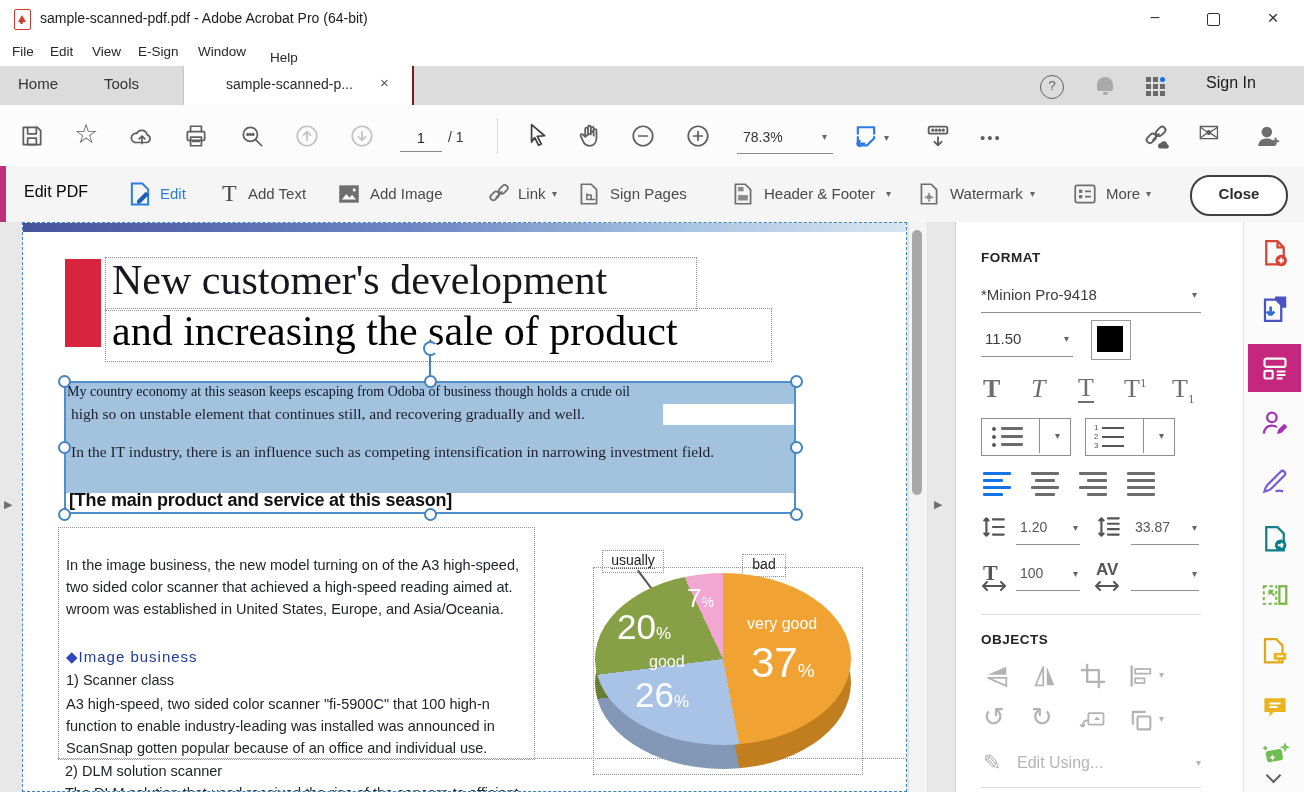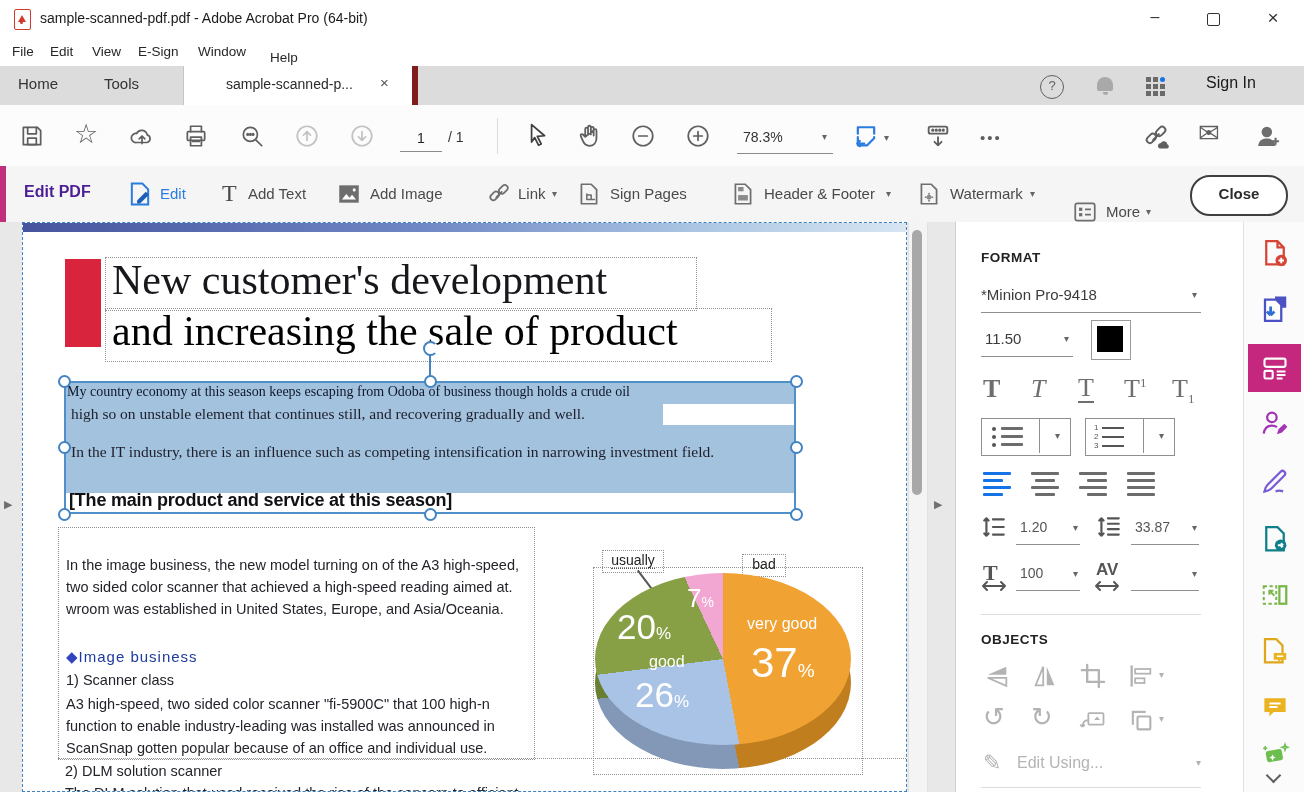--- a/index.html
+++ b/index.html
@@ -48,21 +48,21 @@
   <span class="abs" style="left:50px;top:6px">Edit</span>
   <span class="abs" style="left:92px;top:6px">View</span>
   <span class="abs" style="left:138px;top:6px">E-Sign</span>
   <span class="abs" style="left:198px;top:6px">Window</span>
   <span class="abs" style="left:270px;top:12px">Help</span>
 </div>
 
 <div class="abs" style="left:0;top:66px;width:1304px;height:39px;background:#dcdcdc;border-bottom:1px solid #c6c6c6">
   <span class="abs" style="left:18px;top:9px;font-size:15px;color:#333">Home</span>
   <span class="abs" style="left:104px;top:9px;font-size:15px;color:#333">Tools</span>
-  <div class="abs" style="left:183px;top:0;width:228px;height:39px;background:#fff;border-left:1px solid #c6c6c6;border-right:6px solid #7f1d1d">
+  <div class="abs" style="left:183px;top:0;width:228px;height:39px;background:#fff;border-left:1px solid #c6c6c6;border-right:2px solid #7f1d1d">
     <span style="position:absolute;left:42px;top:10px;font-size:14px;color:#2b2b2b">sample-scanned-p...</span>
     <span style="position:absolute;left:196px;top:8px;font-size:15px;color:#555">×</span>
   </div>
   <div class="abs" style="left:1040px;top:9px;width:22px;height:22px;border:1.6px solid #5f5f5f;border-radius:50%;text-align:center;line-height:20px;font-size:13px;color:#5f5f5f">
     <span>?</span>
   </div>
   <div class="abs" style="left:1094px;top:8px;width:22px;height:24px">
     <div style="width:16px;height:14px;background:#a9a9a9;border-radius:8px 8px 2px 2px;margin:3px auto 0"></div>
     <div style="width:5px;height:3px;background:#a9a9a9;border-radius:0 0 3px 3px;margin:1px auto 0"></div>
   </div>
@@ -193,21 +193,21 @@
     <svg width="28" height="28" viewBox="0 0 24 24">
         <circle cx="11" cy="8.5" r="4.5" fill="#6e6e6e"></circle>
         <path d="M3.5 20.5c.6-4.2 3.2-6.3 7.5-6.3s6.9 2.1 7.5 6.3z" fill="#6e6e6e"></path>
         <path d="M18.5 13.5v6m-3-3h6" stroke="#6e6e6e" stroke-width="1.8" fill="none"></path>
       </svg>
   </div>
 </div>
 
 <div class="abs" style="left:0;top:166px;width:1304px;height:56px;background:#f5f5f5;border-bottom:1px solid #d8d8d8">
   <div class="abs" style="left:0;top:0;width:6px;height:56px;background:#bf2f7b"></div>
-  <span class="abs" style="left:24px;top:17px;font-size:16px;font-weight:bold;color:#4c1d95">Edit PDF</span>
+  <span class="abs" style="left:24px;top:17px;font-size:16px;font-weight:normal;color:#000000">Edit PDF</span>
   <div class="abs" style="left:126px;top:14px">
     <svg width="28" height="28" viewBox="0 0 24 24">
         <path d="M5 3h9l5 5v13H5z" fill="none" stroke="#2a7ce0" stroke-width="1.7"></path>
         <path d="M9.5 17.5l7.5-7.5 2.6 2.6-7.5 7.5H9.5z" fill="#1d5fb8"></path>
       </svg>
     <span style="position:absolute;left:34px;top:5px;font-size:15px;color:#2a7ce0">Edit</span>
   </div>
   <div class="abs" style="left:222px;top:14px">
     <span class="fmt-ico" style="font-size:24px;font-weight:normal;color:#4a4a4a;line-height:26px">T</span>
     <span style="position:absolute;left:26px;top:5px;font-size:15px;color:#4a4a4a;white-space:nowrap">Add Text</span>
@@ -250,21 +250,21 @@
         <path d="M5 3h9l5 5v13H5z" fill="none" stroke="#6e6e6e" stroke-width="1.6"></path>
         <circle cx="12" cy="15" r="2.2" fill="#8a8a8a"></circle>
         <circle cx="12" cy="11.8" r="1" fill="#8a8a8a"></circle>
         <circle cx="9" cy="15" r="1" fill="#8a8a8a"></circle>
         <circle cx="15" cy="15" r="1" fill="#8a8a8a"></circle>
         <circle cx="12" cy="18.2" r="1" fill="#8a8a8a"></circle>
       </svg>
     <span style="position:absolute;left:34px;top:4px;font-size:15px;color:#4a4a4a;white-space:nowrap">Watermark</span>
     <span class="caret" style="position:absolute;left:114px;top:8px">▾</span>
   </div>
-  <div class="abs" style="left:1072px;top:33px">
+  <div class="abs" style="left:1072px;top:15px">
     <svg width="26" height="26" viewBox="0 0 24 24">
         <rect x="3" y="4" width="18" height="16" rx="2" fill="none" stroke="#6e6e6e" stroke-width="1.6"></rect>
         <rect x="6.5" y="8" width="3" height="3" fill="#6e6e6e"></rect>
         <rect x="6.5" y="13" width="3" height="3" fill="#6e6e6e"></rect>
         <path d="M12 9.5h5.5M12 14.5h5.5" stroke="#6e6e6e" stroke-width="1.6"></path>
       </svg>
     <span style="position:absolute;left:34px;top:4px;font-size:15px;color:#4a4a4a">More</span>
     <span class="caret" style="position:absolute;left:74px;top:8px">▾</span>
   </div>
   <div class="abs" style="left:1190px;top:9px;width:94px;height:37px;border:2px solid #3f3f3f;border-radius:20px;text-align:center;line-height:34px;background:#fff">

